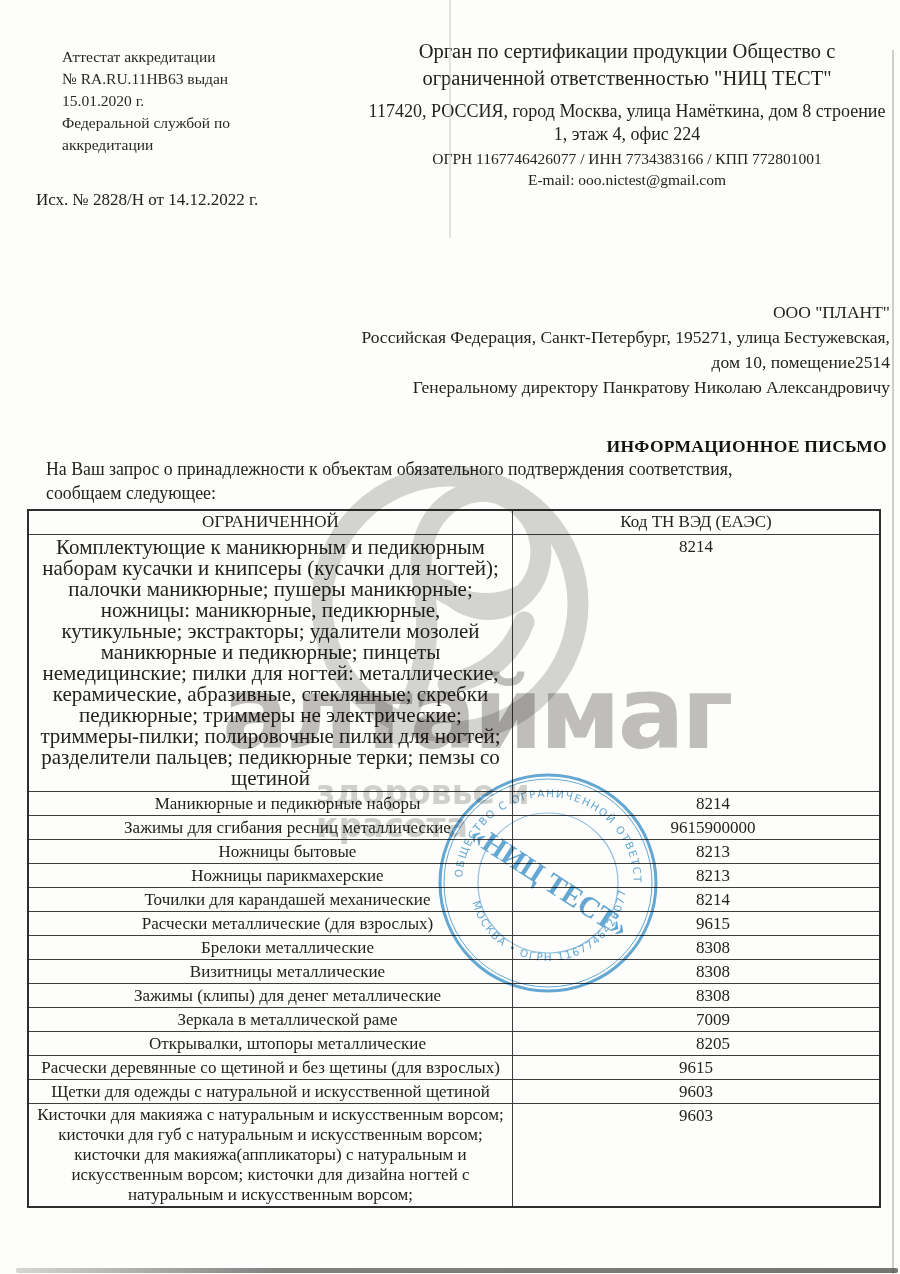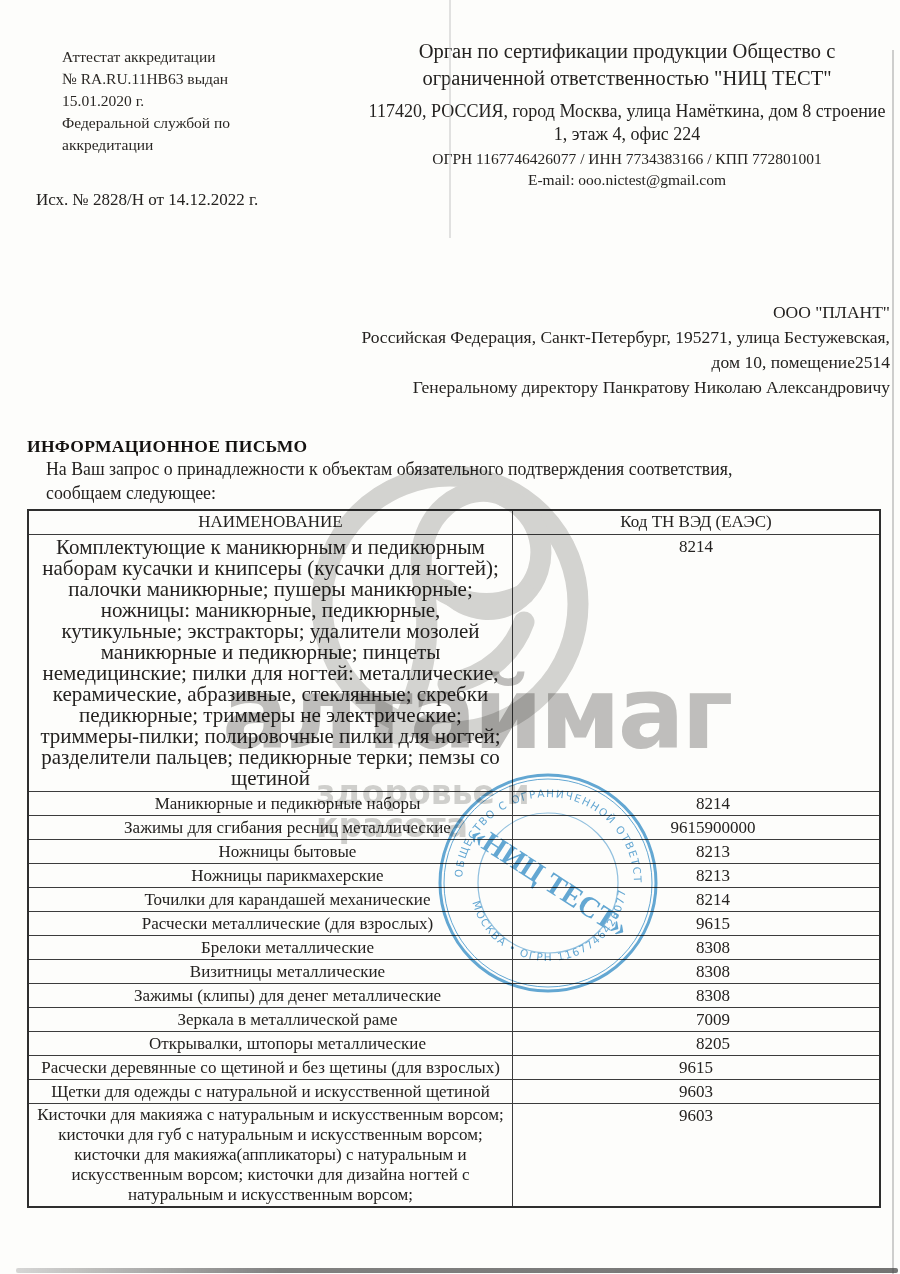--- a/index.html
+++ b/index.html
@@ -25,21 +25,21 @@
   .org .org-reg{font-size:15.5px;margin-top:3px;}
   .org .org-email{font-size:15.5px;margin-top:3px;}
   
   .addressee{
     position:absolute;left:210px;top:300px;width:680px;
     text-align:right;font-size:17.5px;line-height:1.42;color:#242220;
   }
   .addressee span{display:block;}
   
   .title{
-    position:absolute;left:27px;top:436px;width:860px;text-align:left;
+    position:absolute;left:27px;top:436px;width:860px;text-align:right;
     font-size:17.5px;font-weight:bold;letter-spacing:.3px;color:#141210;font-family:Liberation Serif, serif;
   }
   .intro{
     position:absolute;left:34px;top:458px;width:852px;
     font-size:17.8px;line-height:1.33;color:#242220;margin-left:12px;
   }
   .intro span{display:block;}
   
   .tbl-wrap{position:absolute;left:27px;top:509px;width:854px;}
   table.products{
@@ -119,21 +119,21 @@
   <div class="title">ИНФОРМАЦИОННОЕ ПИСЬМО</div>
   <div class="intro">
     <span>На Ваш запрос о принадлежности к объектам обязательного подтверждения соответствия,</span>
     <span>сообщаем следующее:</span>
   </div>
 
   <div class="tbl-wrap">
     <table class="products">
       <tbody>
           <tr>
-        <th>НАИМЕНОВАНИЕ</th>
+        <th>ОГРАНИЧЕННОЙ</th>
         <th>Код ТН ВЭД (ЕАЭС)</th>
       </tr>
       <tr class="big">
         <td class="name-cell">Комплектующие к маникюрным и педикюрным наборам кусачки и книпсеры (кусачки для ногтей); палочки маникюрные; пушеры маникюрные; ножницы: маникюрные, педикюрные, кутикульные; экстракторы; удалители мозолей маникюрные и педикюрные; пинцеты немедицинские; пилки для ногтей: металлические, керамические, абразивные, стеклянные; скребки педикюрные; триммеры не электрические; триммеры-пилки; полировочные пилки для ногтей; разделители пальцев; педикюрные терки; пемзы со щетиной</td>
         <td class="code-cell">8214</td>
       </tr>
       <tr class="single">
         <td class="name-cell">Маникюрные и педикюрные наборы</td>
         <td class="code-cell">8214</td>
       </tr>

